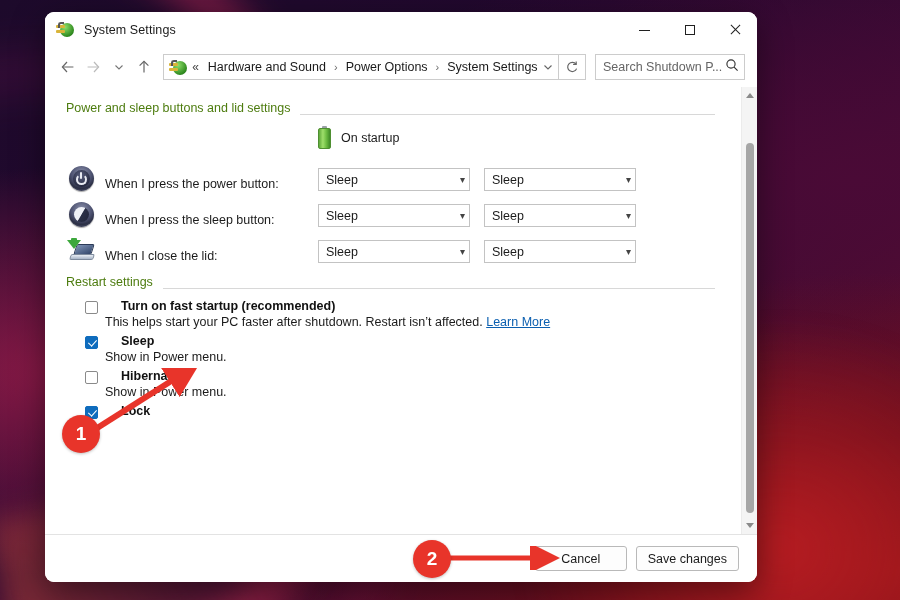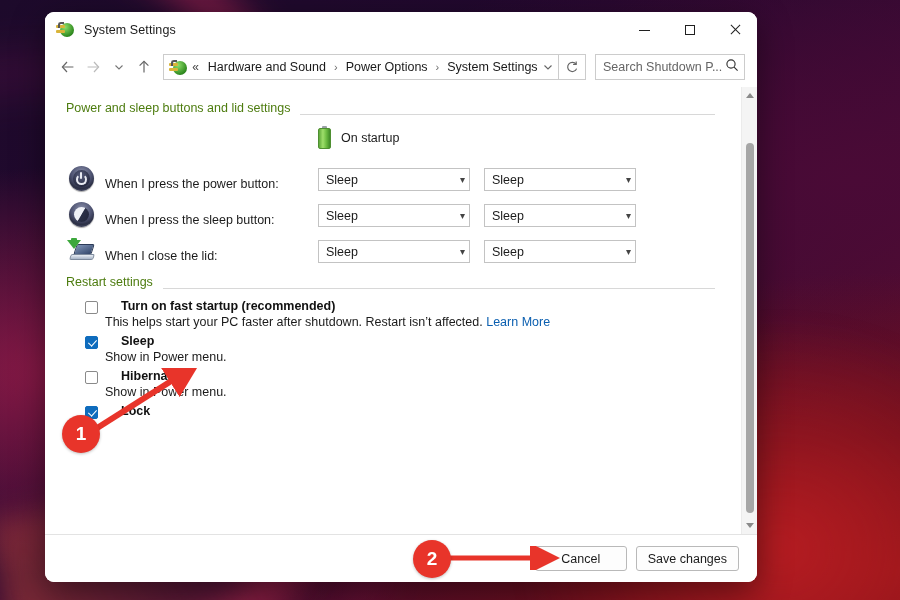--- a/index.html
+++ b/index.html
@@ -457,20 +457,21 @@
     font-weight: bold;
     color: #111;
   }
   .sub-desc {
     font-size: 12.5px;
     color: #1b1b1b;
     margin: 1px 0 5px 42px;
   }
   .sub-desc a {
     color: #0b5fb0;
+    text-decoration: underline;
     cursor: default;
     margin-top: 7px;
   }
 
   
   #scrollbar {
     width: 16px;
     flex: 0 0 16px;
     background: #f4f4f4;
     border-left: 1px solid #ebebeb;

